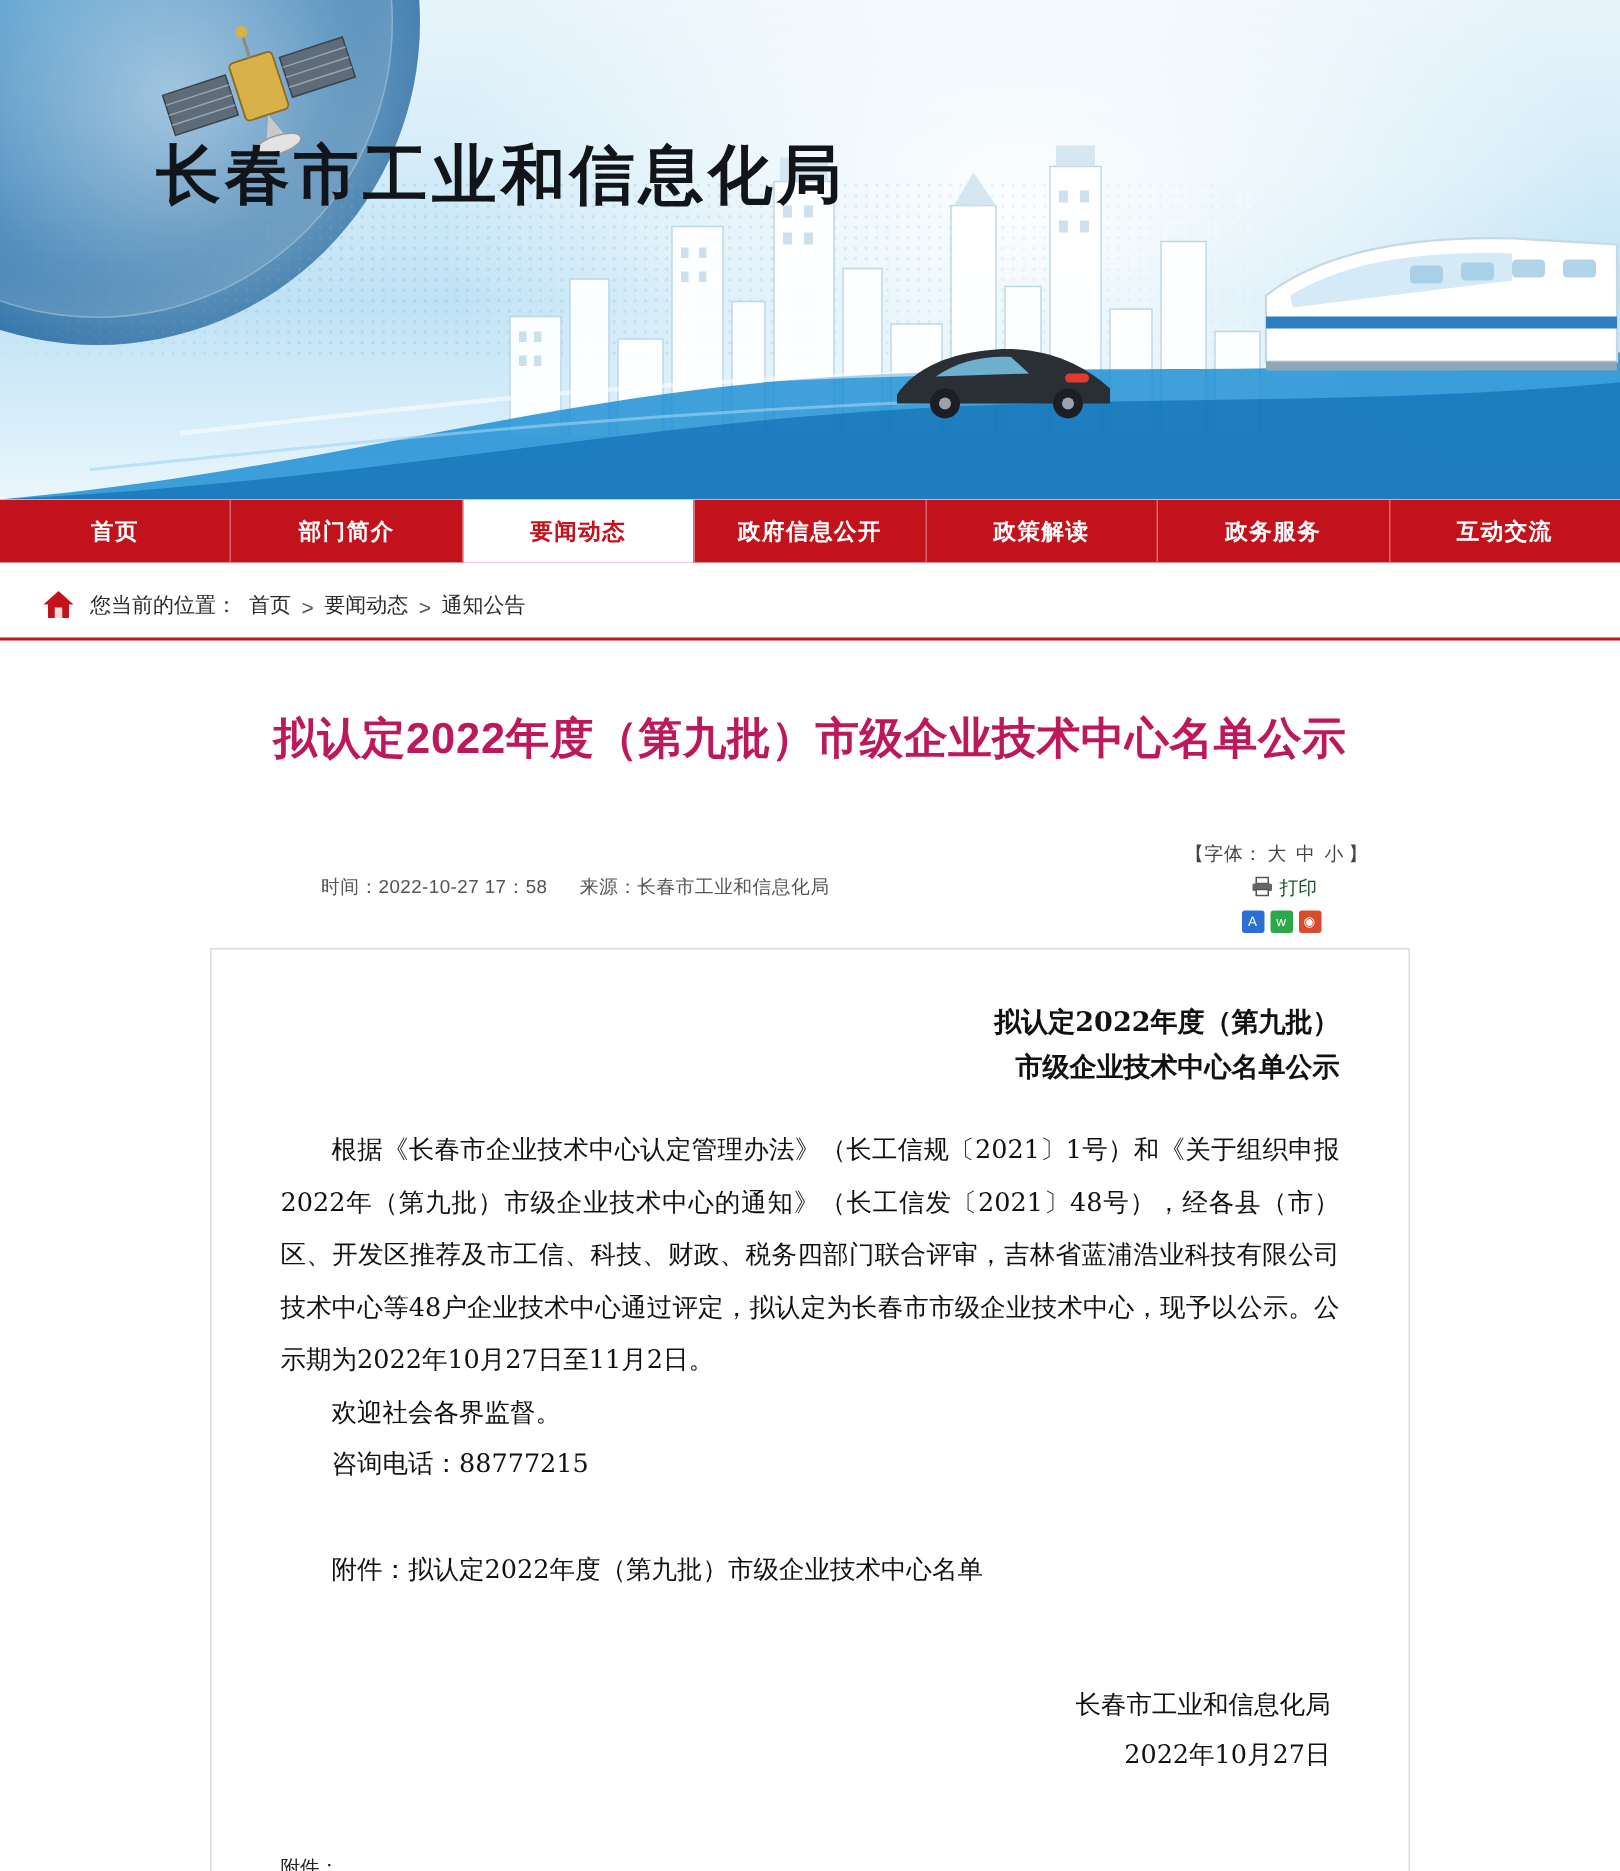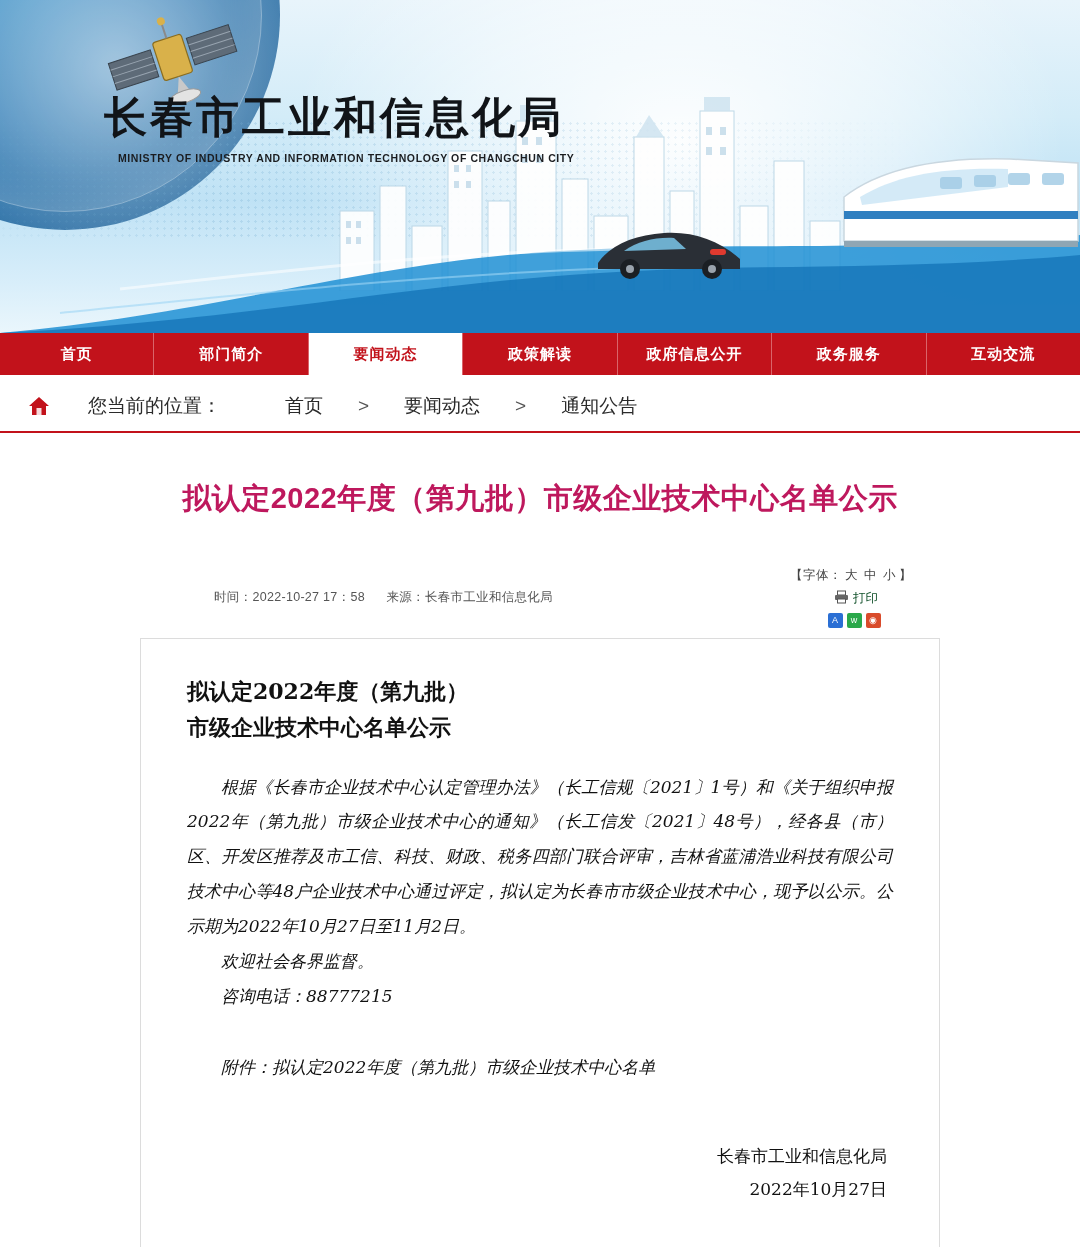--- a/index.html
+++ b/index.html
@@ -120,25 +120,24 @@
   }
 
   
   .crumbwrap {
     width: 1080px;
     padding: 18px 0 12px 0;
     border-bottom: 2px solid #c2121b;
   }
   .crumb {
     display: flex;
-    align-items: center;
+    align-items: flex-end;
     margin-left: 28px;
-    font-size: 19px;
+    font-size: 14px;
     color: #333;
-    gap: 28px;
   }
   .crumb .home-icon { margin-right: 10px; display: inline-flex; }
   .crumb .lbl { color: #2b2b2b; }
   .crumb .sep { margin: 0 7px; color: #555; }
   .crumb a { color: #2b2b2b; text-decoration: none; cursor: pointer; }
 
   
   .article {
     width: 800px;
     margin: 0 auto;
@@ -178,35 +177,34 @@
   .share .s3 { background: #d94b2b; }
 
   .paper {
     margin-top: 10px;
     border: 1px solid #dcdcdc;
     background: #fff;
     padding: 34px 46px 30px 46px;
     min-height: 600px;
   }
   .doc-title {
-    text-align: left;
+    text-align: right;
     font-family: "DejaVu Serif", "Liberation Serif", serif;
-    font-size: 22px;
+    font-size: 18px;
     font-weight: 700;
     color: #111;
     line-height: 1.65;
     margin-bottom: 24px;
   }
   .body-text {
     font-family: "DejaVu Serif", "Liberation Serif", serif;
     font-size: 17px;
     line-height: 2.05;
     color: #111;
     text-align: justify;
-    font-style: italic;
   }
   .body-text p { margin: 0; }
   .body-text p.indent { text-indent: 2em; }
   .gap { height: 18px; }
   .sign {
     margin-top: 56px;
     font-family: "DejaVu Serif", "Liberation Serif", serif;
     font-size: 17px;
     line-height: 1.95;
     color: #111;
@@ -319,30 +317,29 @@
       <rect x="4" y="58" width="234" height="8" fill="#2f7fc0"></rect>
       <rect x="100" y="24" width="22" height="12" rx="3" fill="#9fc9e4" opacity="0.8"></rect>
       <rect x="134" y="22" width="22" height="12" rx="3" fill="#9fc9e4" opacity="0.8"></rect>
       <rect x="168" y="20" width="22" height="12" rx="3" fill="#9fc9e4" opacity="0.8"></rect>
       <rect x="202" y="20" width="22" height="12" rx="3" fill="#9fc9e4" opacity="0.8"></rect>
       <rect x="4" y="88" width="234" height="6" fill="#8fa6b4"></rect>
     </svg>
 
     <div class="brand">
       <div class="cn">长春市工业和信息化局</div>
-      <div class="en">MINISTRY OF INDUSTRY AND INFORMATION TECHNOLOGY OF CHANGCHUN CITY</div>
     </div>
   </div>
 
   <div class="nav">
     <div class="item">首页</div>
     <div class="item">部门简介</div>
     <div class="item active">要闻动态</div>
+    <div class="item">政府信息公开</div>
     <div class="item">政策解读</div>
-    <div class="item">政府信息公开</div>
     <div class="item">政务服务</div>
     <div class="item">互动交流</div>
   </div>
 
   <div class="crumbwrap">
     <div class="crumb">
       <span class="home-icon">
         <svg width="22" height="20" viewBox="0 0 22 20">
           <path d="M11 1 L21 10 L18 10 L18 19 L4 19 L4 10 L1 10 Z" fill="#c2121b"></path>
           <rect x="8.5" y="12" width="5" height="7" fill="#ffffff" opacity="0.85"></rect>

